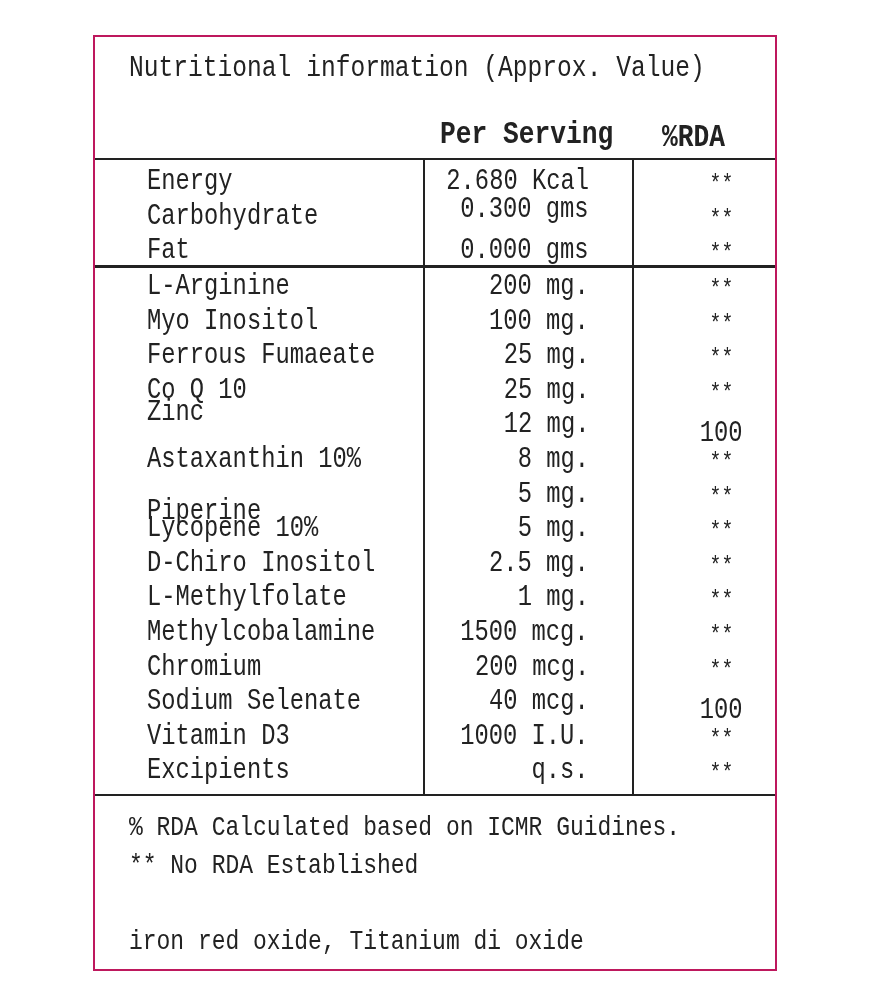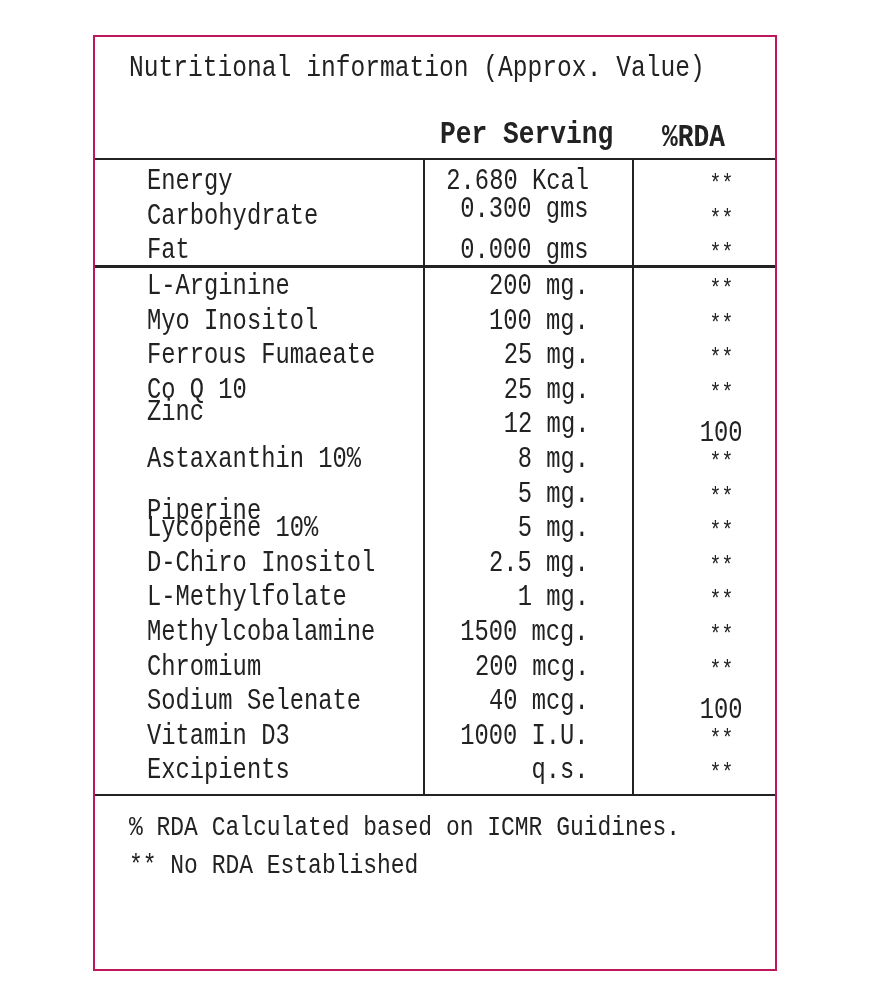--- a/index.html
+++ b/index.html
@@ -129,13 +129,14 @@
       </div>
       <div>
         <div class="txt row name" style="top:719.4000000000001px"><span class="cond">Excipients</span></div>
         <div class="txt row val" style="top:719.4000000000001px"><span class="condr">q.s.</span></div>
         <div class="txt row rda" style="top:725.4000000000001px;font-size:24px;"><span class="condc">**</span></div>
       </div>
     </div>
 
   <div class="txt foot" style="top:777px;"><span class="cond">% RDA Calculated based on ICMR Guidines.</span></div>
   <div class="txt foot" style="top:815px;"><span class="cond">** No RDA Established</span></div>
+  <div class="txt foot" style="top:891px;"><span class="cond">iron red oxide, Titanium di oxide</span></div>
 </div>
 
 </body></html>

